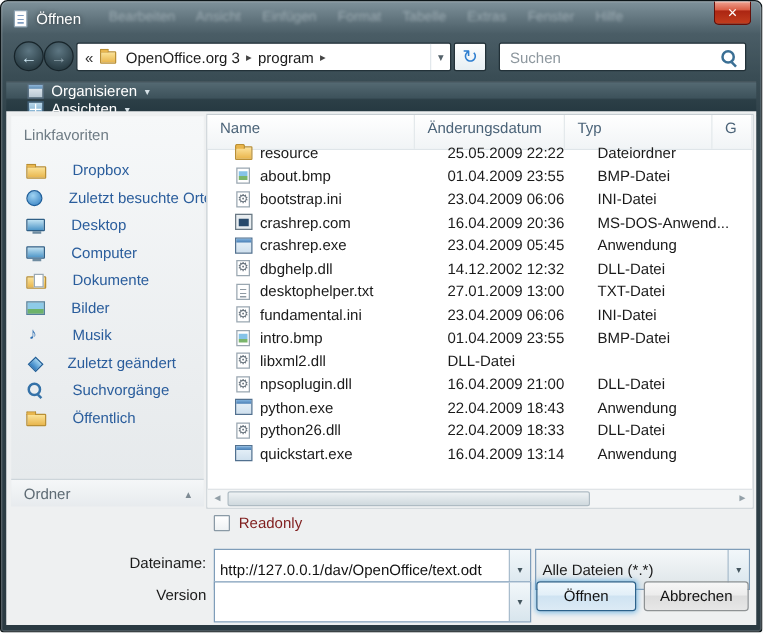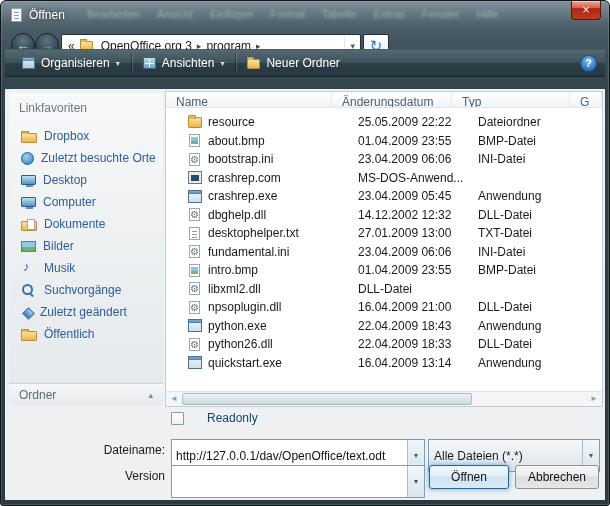--- a/index.html
+++ b/index.html
@@ -49,24 +49,24 @@
     border:1px solid #223138;border-radius:2px;display:flex;align-items:center;padding:0 6px;}
   .search-input{flex:1;border:none;outline:none;background:transparent;
     font-family:"Liberation Sans",sans-serif;font-size:12px;color:#222;min-width:0;}
   .search-input::placeholder{color:#8d979e;}
   .magnifier{position:relative;width:14px;height:14px;flex:0 0 auto;cursor:pointer;}
   .magnifier::before{content:"";position:absolute;left:1px;top:1px;width:7px;height:7px;
     border:2px solid #3a6f94;border-radius:50%;}
   .magnifier::after{content:"";position:absolute;left:10px;top:10px;width:5px;height:2px;
     background:#3a6f94;transform:rotate(45deg);transform-origin:0 0;}
   
-  .toolbar{position:absolute;left:4px;top:48px;right:4px;height:28px;
+  .toolbar{position:absolute;left:4px;top:64px;right:4px;height:28px;
     background:linear-gradient(180deg,#546972 0%,#3d525b 48%,#2c3f47 52%,#243740 100%);
     border-top:1px solid rgba(255,255,255,.18);border-bottom:1px solid #16232a;
-    display:flex;align-items:center;padding:0 8px;}
+    display:flex;align-items:flex-start;padding:0 8px;flex-direction:column;}
   .tb-btn{display:inline-flex;align-items:center;gap:6px;color:#fff;height:22px;
     padding:0 9px;border-radius:3px;cursor:pointer;white-space:nowrap;}
   .tb-caret{font-size:8px;color:#d7e2e8;}
   .tb-sep{width:1px;height:20px;background:rgba(0,0,0,.35);box-shadow:1px 0 0 rgba(255,255,255,.15);margin:0 2px;}
   .ti{position:relative;width:13px;height:12px;flex:0 0 auto;}
   .ti-organize{background:linear-gradient(#e9eff4,#b7c7d3);border:1px solid #5a7083;}
   .ti-organize::before{content:"";position:absolute;left:0;right:0;top:0;height:3px;
     background:linear-gradient(#8fb5d6,#5d8cb4);}
   .ti-views{background:linear-gradient(#bcd8ea,#6fa4c8);border:1px solid #43637d;}
   .ti-views::after{content:"";position:absolute;inset:1px;
@@ -78,21 +78,21 @@
     background:#e8b64e;border:1px solid #b98f35;border-bottom:none;border-radius:1px 1px 0 0;}
   .help-btn{margin-left:auto;width:17px;height:17px;border-radius:50%;color:#fff;
     background:radial-gradient(circle at 50% 32%,#7ec1ef,#2a71c2 72%);border:1px solid #1c4f8c;
     font-weight:bold;font-size:11px;line-height:15px;text-align:center;cursor:pointer;}
   
   .bodyarea{position:absolute;left:4px;right:4px;top:88px;bottom:5px;background:#eef0f1;}
   
   .sidebar{position:absolute;left:4px;top:4px;width:154px;height:312px;
     background:linear-gradient(180deg,#f6f8f9,#eaedef 70%,#e5e9eb);}
   .sb-header{color:#6e7b84;padding:8px 0 10px 10px;}
-  .sb-item{display:flex;align-items:center;gap:7px;height:22px;padding-left:12px;
+  .sb-item{display:flex;align-items:center;gap:21px;height:22px;padding-left:12px;
     color:#2a5d9c;cursor:pointer;white-space:nowrap;}
   .si{position:relative;width:16px;height:14px;flex:0 0 auto;}
   .si-folder{height:10px;margin-top:3px;background:linear-gradient(#fbe296,#e8b64e);
     border:1px solid #b98f35;border-radius:1px;}
   .si-folder::before{content:"";position:absolute;top:-3px;left:-1px;width:6px;height:2px;
     background:#e8b64e;border:1px solid #b98f35;border-bottom:none;border-radius:1px 1px 0 0;}
   .si-clock{width:13px;height:13px;border-radius:50%;border:1px solid #1f5e98;
     background:radial-gradient(circle at 40% 32%,#9fd3f2,#2f7cc0);}
   .si-monitor{width:15px;height:10px;border:1px solid #2f5f86;border-radius:1px;
     background:linear-gradient(#bfe1f2,#4f96c8);}
@@ -110,21 +110,21 @@
     border:2px solid #3572a8;border-radius:50%;}
   .si-search::after{content:"";position:absolute;left:10px;top:10px;width:4px;height:2px;
     background:#3572a8;transform:rotate(45deg);transform-origin:0 0;}
   .sb-footer{position:absolute;left:0;right:0;bottom:0;height:22px;display:flex;align-items:center;
     padding:0 10px;color:#5e6b74;border-top:1px solid #cdd5da;
     background:linear-gradient(#f5f7f8,#e7ebee);cursor:pointer;margin-top:16px;}
   .sb-chevron{margin-left:auto;color:#7d8a93;font-size:9px;}
   
   .listpanel{position:absolute;left:160px;top:2px;right:2px;height:316px;background:#fff;
     border:1px solid #c6cdd2;}
-  .lheader{display:grid;grid-template-columns:166px 120px 118px 1fr;height:16px;
+  .lheader{display:grid;grid-template-columns:166px 120px 118px 1fr;height:28px;
     background:linear-gradient(#ffffff,#f1f4f6);border-bottom:1px solid #dfe5e9;color:#4b6378;}
   .hc{padding:3px 0 0 10px;border-right:1px solid #e4e9ec;overflow:hidden;white-space:nowrap;cursor:pointer;}
   .rows{position:absolute;left:0;right:0;top:21px;}
   .frow{display:grid;grid-template-columns:166px 120px 118px 1fr;height:18.5px;cursor:pointer;margin-left:16px;}
   .c-name{display:flex;align-items:center;gap:6px;padding-left:6px;overflow:hidden;white-space:nowrap;}
   .c-date,.c-type{line-height:18.5px;padding-left:10px;overflow:hidden;white-space:nowrap;}
   .fi{position:relative;width:14px;height:13px;flex:0 0 auto;}
   .fi-folder{height:11px;margin-top:1px;background:linear-gradient(#fce29b,#e9b54b);
     border:1px solid #b98f35;border-radius:2px 1px 1px 1px;}
   .fi-folder::before{content:"";position:absolute;top:-3px;left:-1px;width:6px;height:3px;
@@ -146,21 +146,21 @@
     border-top:1px solid #e0e4e7;display:flex;align-items:stretch;}
   .sarrow{width:16px;color:#93a0a8;font-size:8px;line-height:14px;text-align:center;cursor:pointer;}
   .sthumb{width:290px;margin:1px 0;background:linear-gradient(#eef2f4,#cfd9de);
     border:1px solid #aebbc3;border-radius:2px;cursor:pointer;}
   .strack-fill{flex:1;}
   
   .bottompane{position:absolute;left:0;right:0;bottom:0;height:95px;}
   .readonly-row{position:absolute;left:166px;top:6px;display:flex;align-items:center;gap:7px;}
   .checkbox{width:13px;height:13px;background:linear-gradient(#ffffff,#eef2f4);
     border:1px solid #8a9aa6;border-radius:1px;cursor:pointer;}
-  .cb-label{color:#0c4a6e;cursor:pointer;margin-left:16px;}
+  .cb-label{color:#7f1d1d;cursor:pointer;}
   .lbl{position:absolute;left:0;width:160px;text-align:right;color:#1a1a1a;}
   .lbl-filename{top:38px;}
   .lbl-version{top:64px;}
   .combo{position:absolute;height:33px;background:#fff;border:1px solid #7f9db9;
     display:flex;align-items:center;overflow:hidden;}
   .combo-input{flex:1;border:none;outline:none;background:transparent;min-width:0;
     font-family:"Liberation Sans",sans-serif;font-size:12px;color:#111;padding-left:4px;}
   .combo .val{flex:1;padding-left:5px;white-space:nowrap;overflow:hidden;}
   .combo .drop{width:17px;align-self:stretch;border-left:1px solid #a9bdcd;
     background:linear-gradient(#f2f7fa,#d8e5ed);color:#44565f;font-size:8px;
@@ -198,20 +198,24 @@
   <div class="addressbar">
     <span class="bc-collapse">«</span>
     <span class="bc-folder"></span>
     <span class="crumb">OpenOffice.org 3</span>
     <span class="bc-sep">▸</span>
     <span class="crumb">program</span>
     <span class="bc-sep">▸</span>
     <span class="bc-caret">▾</span>
   </div>
   <div class="refresh-btn">↻</div>
+  <div class="searchbox">
+    <input class="search-input" placeholder="Suchen" style="">
+    <span class="magnifier"></span>
+  </div>
 
   <div class="toolbar">
     <div class="tb-btn">
       <span class="ti ti-organize"></span>
       <span>Organisieren</span>
       <span class="tb-caret">▾</span>
     </div>
     <div class="tb-sep"></div>
     <div class="tb-btn">
       <span class="ti ti-views"></span>
@@ -253,26 +257,26 @@
   </div>
           <div class="sb-item">
     <span class="si si-img"></span>
     <span class="sb-label">Bilder</span>
   </div>
           <div class="sb-item">
     <span class="si si-note"></span>
     <span class="sb-label">Musik</span>
   </div>
           <div class="sb-item">
+    <span class="si si-star"></span>
+    <span class="sb-label">Zuletzt geändert</span>
+  </div>
+          <div class="sb-item">
     <span class="si si-search"></span>
     <span class="sb-label">Suchvorgänge</span>
-  </div>
-          <div class="sb-item">
-    <span class="si si-star"></span>
-    <span class="sb-label">Zuletzt geändert</span>
   </div>
           <div class="sb-item">
     <span class="si si-folder"></span>
     <span class="sb-label">Öffentlich</span>
   </div>
         </div>
       <div class="sb-footer">
         <span>Ordner</span>
         <span class="sb-chevron">▴</span>
       </div>
@@ -311,20 +315,21 @@
     </div>
     <div class="c-date">23.04.2009 06:06</div>
     <div class="c-type">INI-Datei</div>
     <div class="c-size"></div>
   </div>
           <div class="frow">
     <div class="c-name">
       <span class="fi fi-msdos"></span>
       <span class="fname">crashrep.com</span>
     </div>
+    <div class="c-date">16.04.2009 20:36</div>
     <div class="c-type">MS-DOS-Anwend...</div>
     <div class="c-size"></div>
   </div>
           <div class="frow">
     <div class="c-name">
       <span class="fi fi-exe"></span>
       <span class="fname">crashrep.exe</span>
     </div>
     <div class="c-date">23.04.2009 05:45</div>
     <div class="c-type">Anwendung</div>

